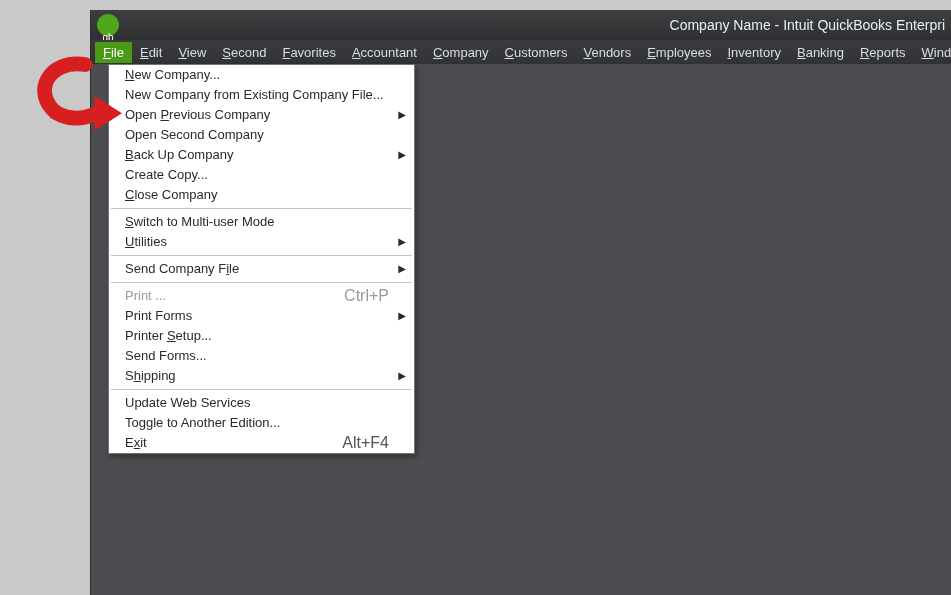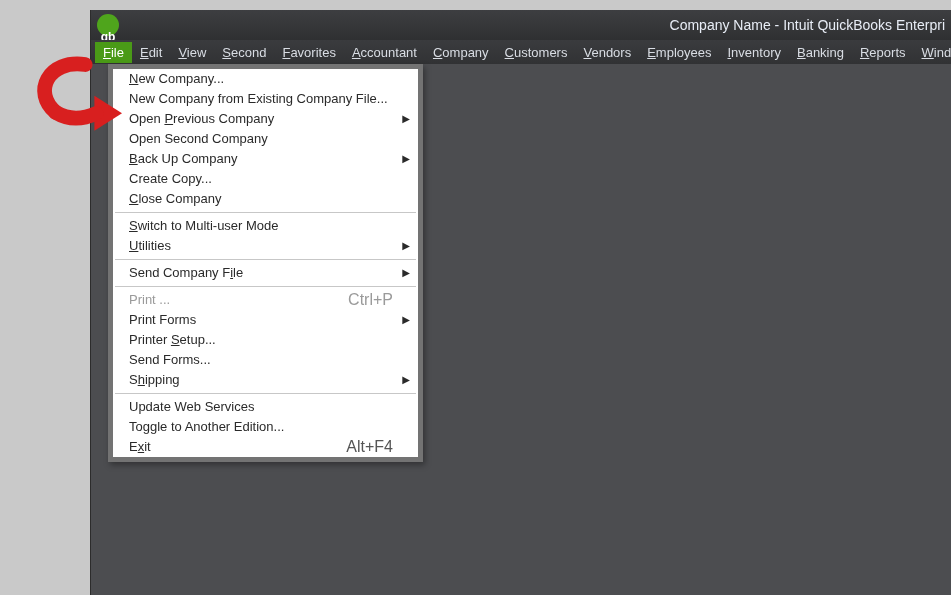--- a/index.html
+++ b/index.html
@@ -4,36 +4,36 @@
 <style>
   html,body{margin:0;padding:0;font-family:"Segoe UI",Tahoma,Arial,sans-serif;font-size:13px;color:#e7e7e7;background:#dcdcdc;}
   .stage{position:relative;width:951px;height:595px;overflow:hidden;}
   
   .outer-bg{position:absolute;left:0;top:0;width:951px;height:595px;background:#c9c9c9;}
   
   .qb-window{position:absolute;left:90px;top:10px;right:0;bottom:0;background:#4c4d50;border-left:1px solid #2c2c2c;}
   
   .titlebar{position:absolute;left:0;top:0;right:0;height:30px;background:linear-gradient(#3d3e41,#2f3032);display:flex;align-items:center;overflow:hidden;}
   .qb-logo{width:22px;height:22px;margin-left:6px;border-radius:50%;background:#4fa51c;display:flex;align-items:center;justify-content:center;}
-  .qb-logo span{font-size:12px;font-weight:bold;color:#fff;margin-top:24px;}
+  .qb-logo span{font-size:10px;font-weight:normal;color:#fff;margin-top:24px;}
   .title-text{position:absolute;right:6px;top:0;height:30px;line-height:30px;color:#e8edf6;font-size:14px;white-space:nowrap;text-align:center;}
   
   .menubar{position:absolute;left:0;top:30px;right:0;height:24px;background:linear-gradient(#3a3b3e,#313234);display:flex;align-items:center;padding-left:4px;color:#d9dde4;}
   .menubar .menu-item{padding:3px 8px;cursor:default;font-size:13px;}
   .menubar .menu-item.active{background:#4a9a17;color:#ffffff;}
   .underline-first::first-letter{text-decoration:underline;}
   
   .client{position:absolute;left:0;top:54px;right:0;bottom:0;background:#4c4d50;}
   
   .sidebar{position:absolute;left:0;top:54px;width:228px;bottom:0;background:#2d3a4c;}
   .sidebar-item{position:absolute;left:0;width:228px;height:34px;display:flex;align-items:center;color:#e2e8f2;font-size:13px;}
   .sidebar-item .icon{width:18px;height:18px;margin:0 12px 0 18px;display:flex;align-items:center;justify-content:center;}
   .sidebar-item .icon svg{width:18px;height:18px;fill:#b9c4d6;}
   
-  .dropdown{position:absolute;left:108px;top:64px;width:305px;background:#ffffff;border:5px solid #737373;box-shadow:2px 3px 6px rgba(0,0,0,.35);color:#2a2a2a;}
+  .dropdown{position:absolute;left:108px;top:64px;width:305px;background:#ffffff;border:1px solid #737373;box-shadow:2px 3px 6px rgba(0,0,0,.35);color:#2a2a2a;}
   .dropdown .mi{position:relative;height:20px;line-height:20px;padding:0 24px 0 16px;font-size:13px;white-space:nowrap;}
   .dropdown .mi.highlight{background:#4a9a17;color:#ffffff;}
   .dropdown .mi.disabled{color:#9a9a9a;}
   .dropdown .sep{height:1px;margin:3px 2px;background:#c7c7c7;}
   .dropdown .mi .arrow{position:absolute;right:8px;top:0;height:20px;line-height:20px;font-size:10px;color:#2a2a2a;}
   .dropdown .mi .shortcut{position:absolute;right:25px;top:0;height:20px;line-height:20px;font-size:16px;color:#555;}
   .dropdown .mi.disabled .shortcut{color:#9a9a9a;}
   .mi .lbl u{text-decoration:underline;}
   
   .annot-arrow{position:absolute;left:30px;top:48px;width:92px;height:92px;pointer-events:none;}

